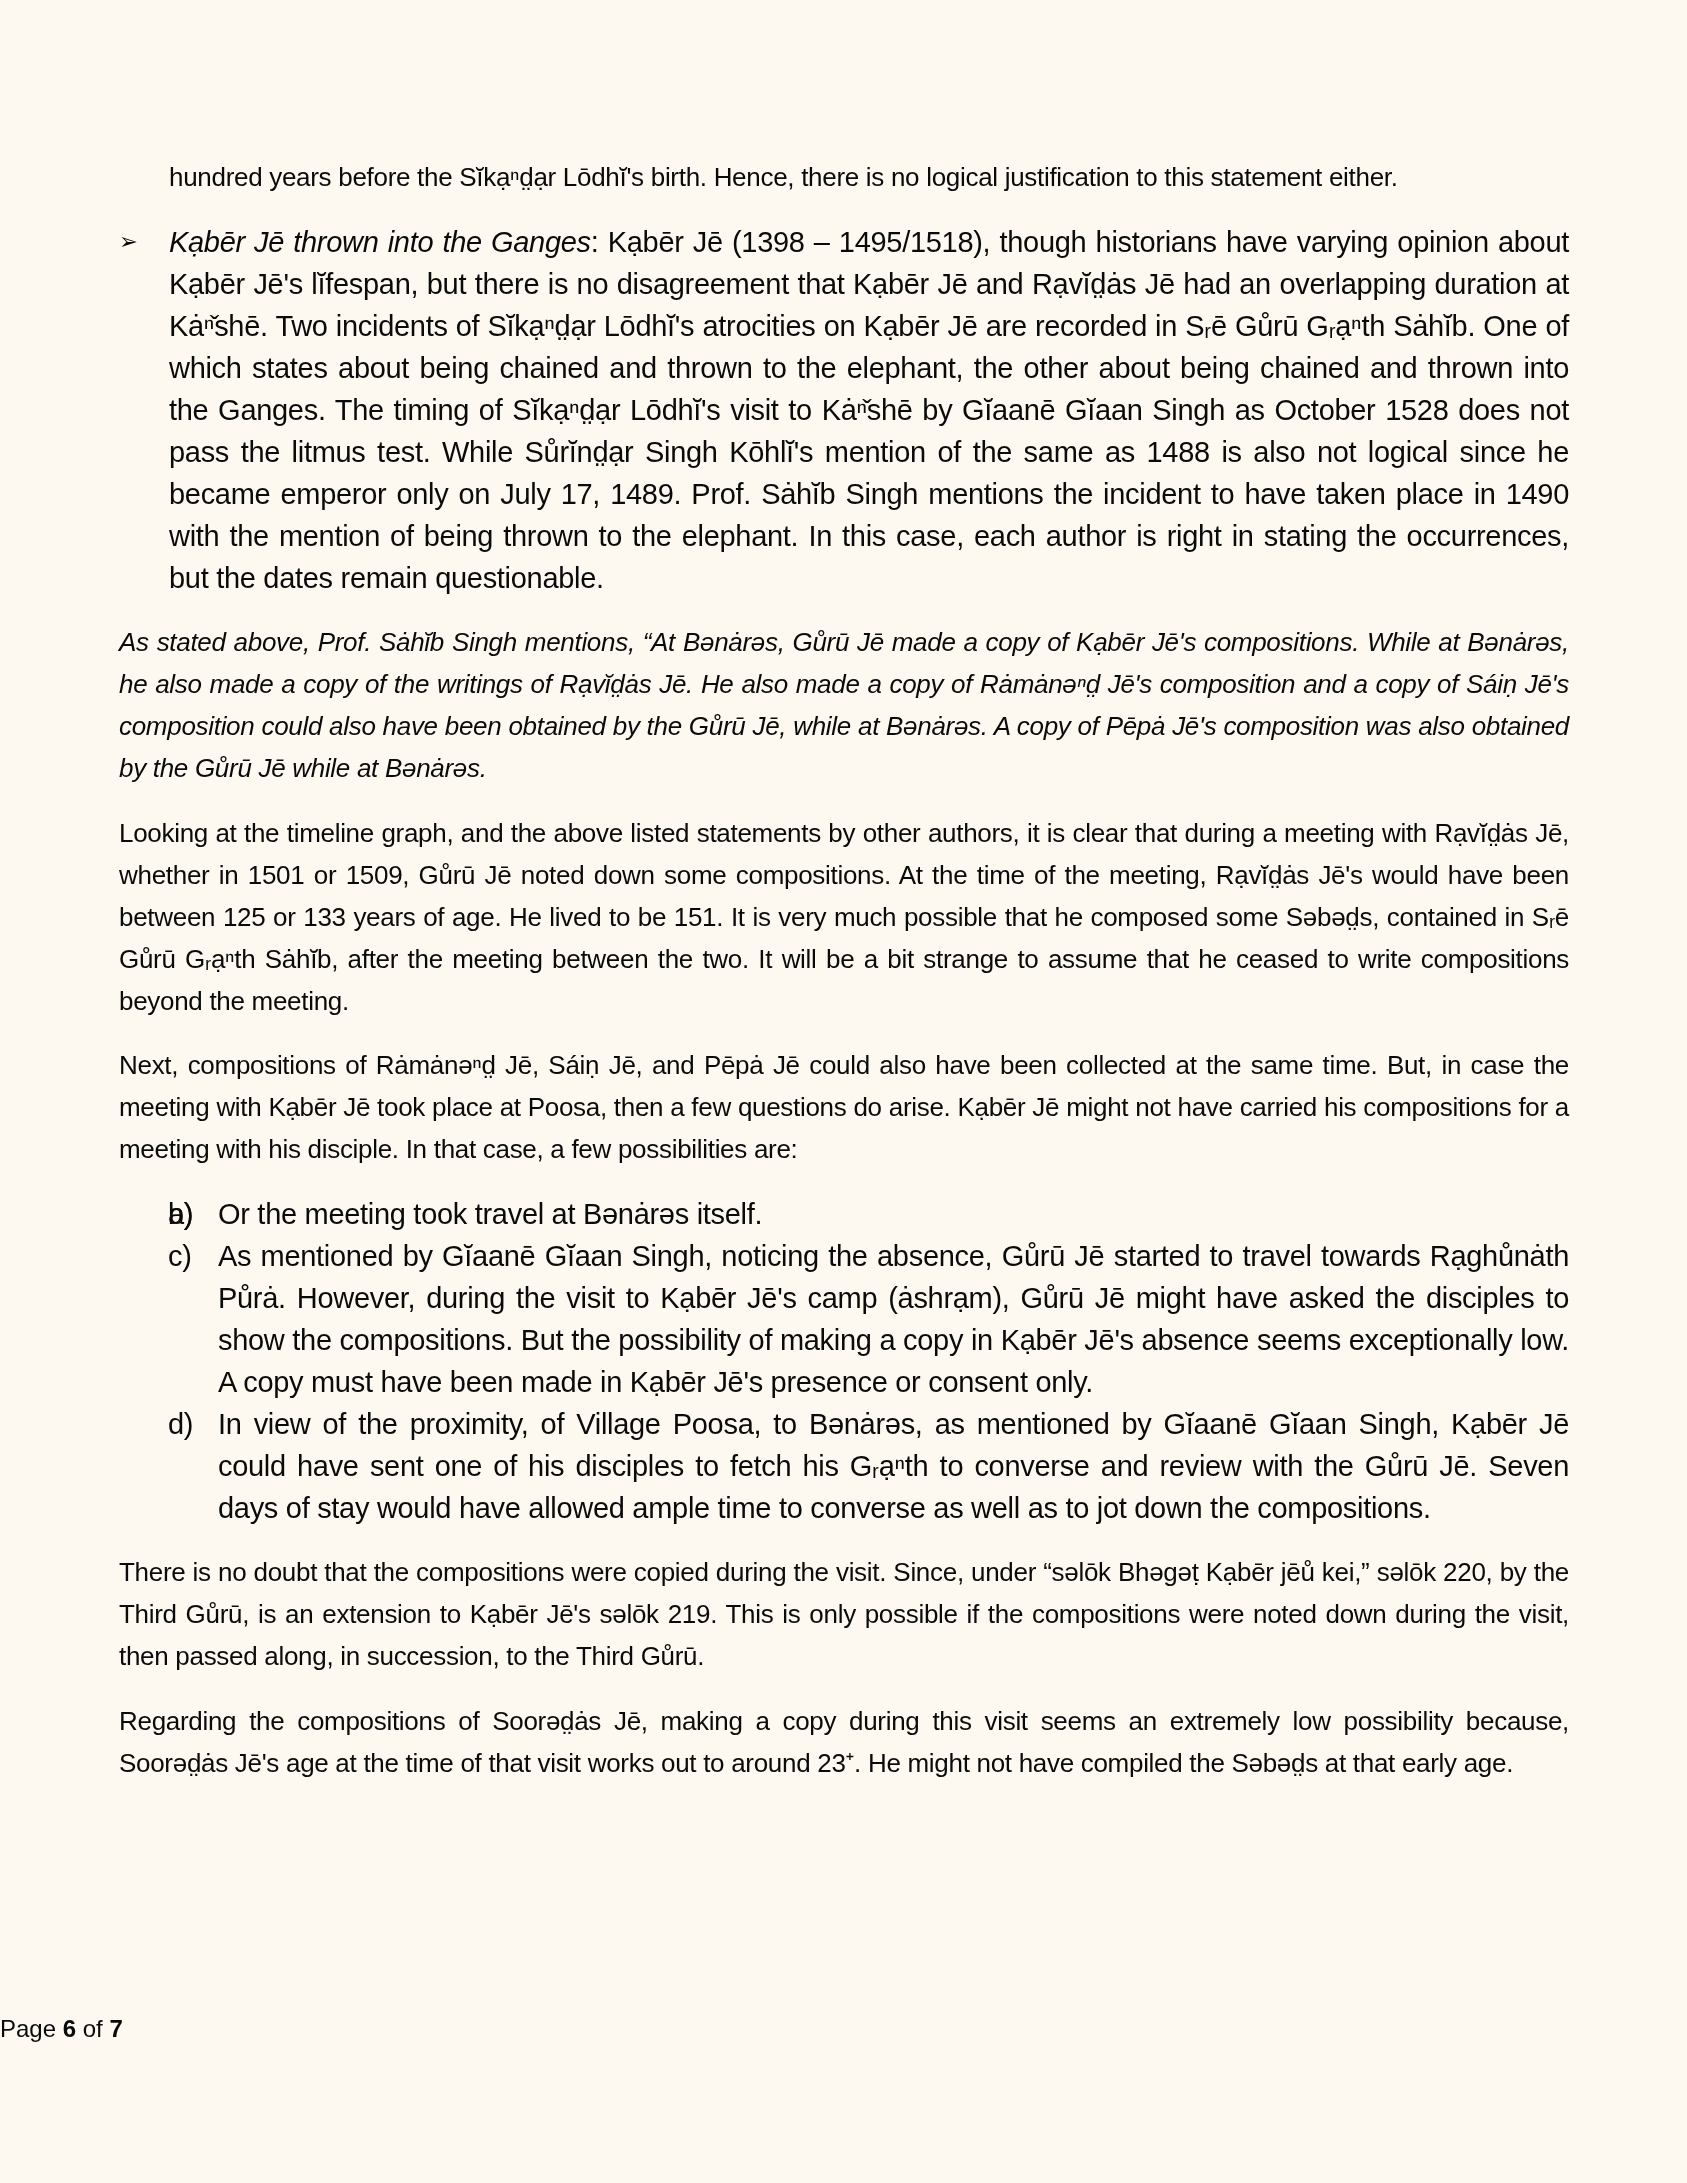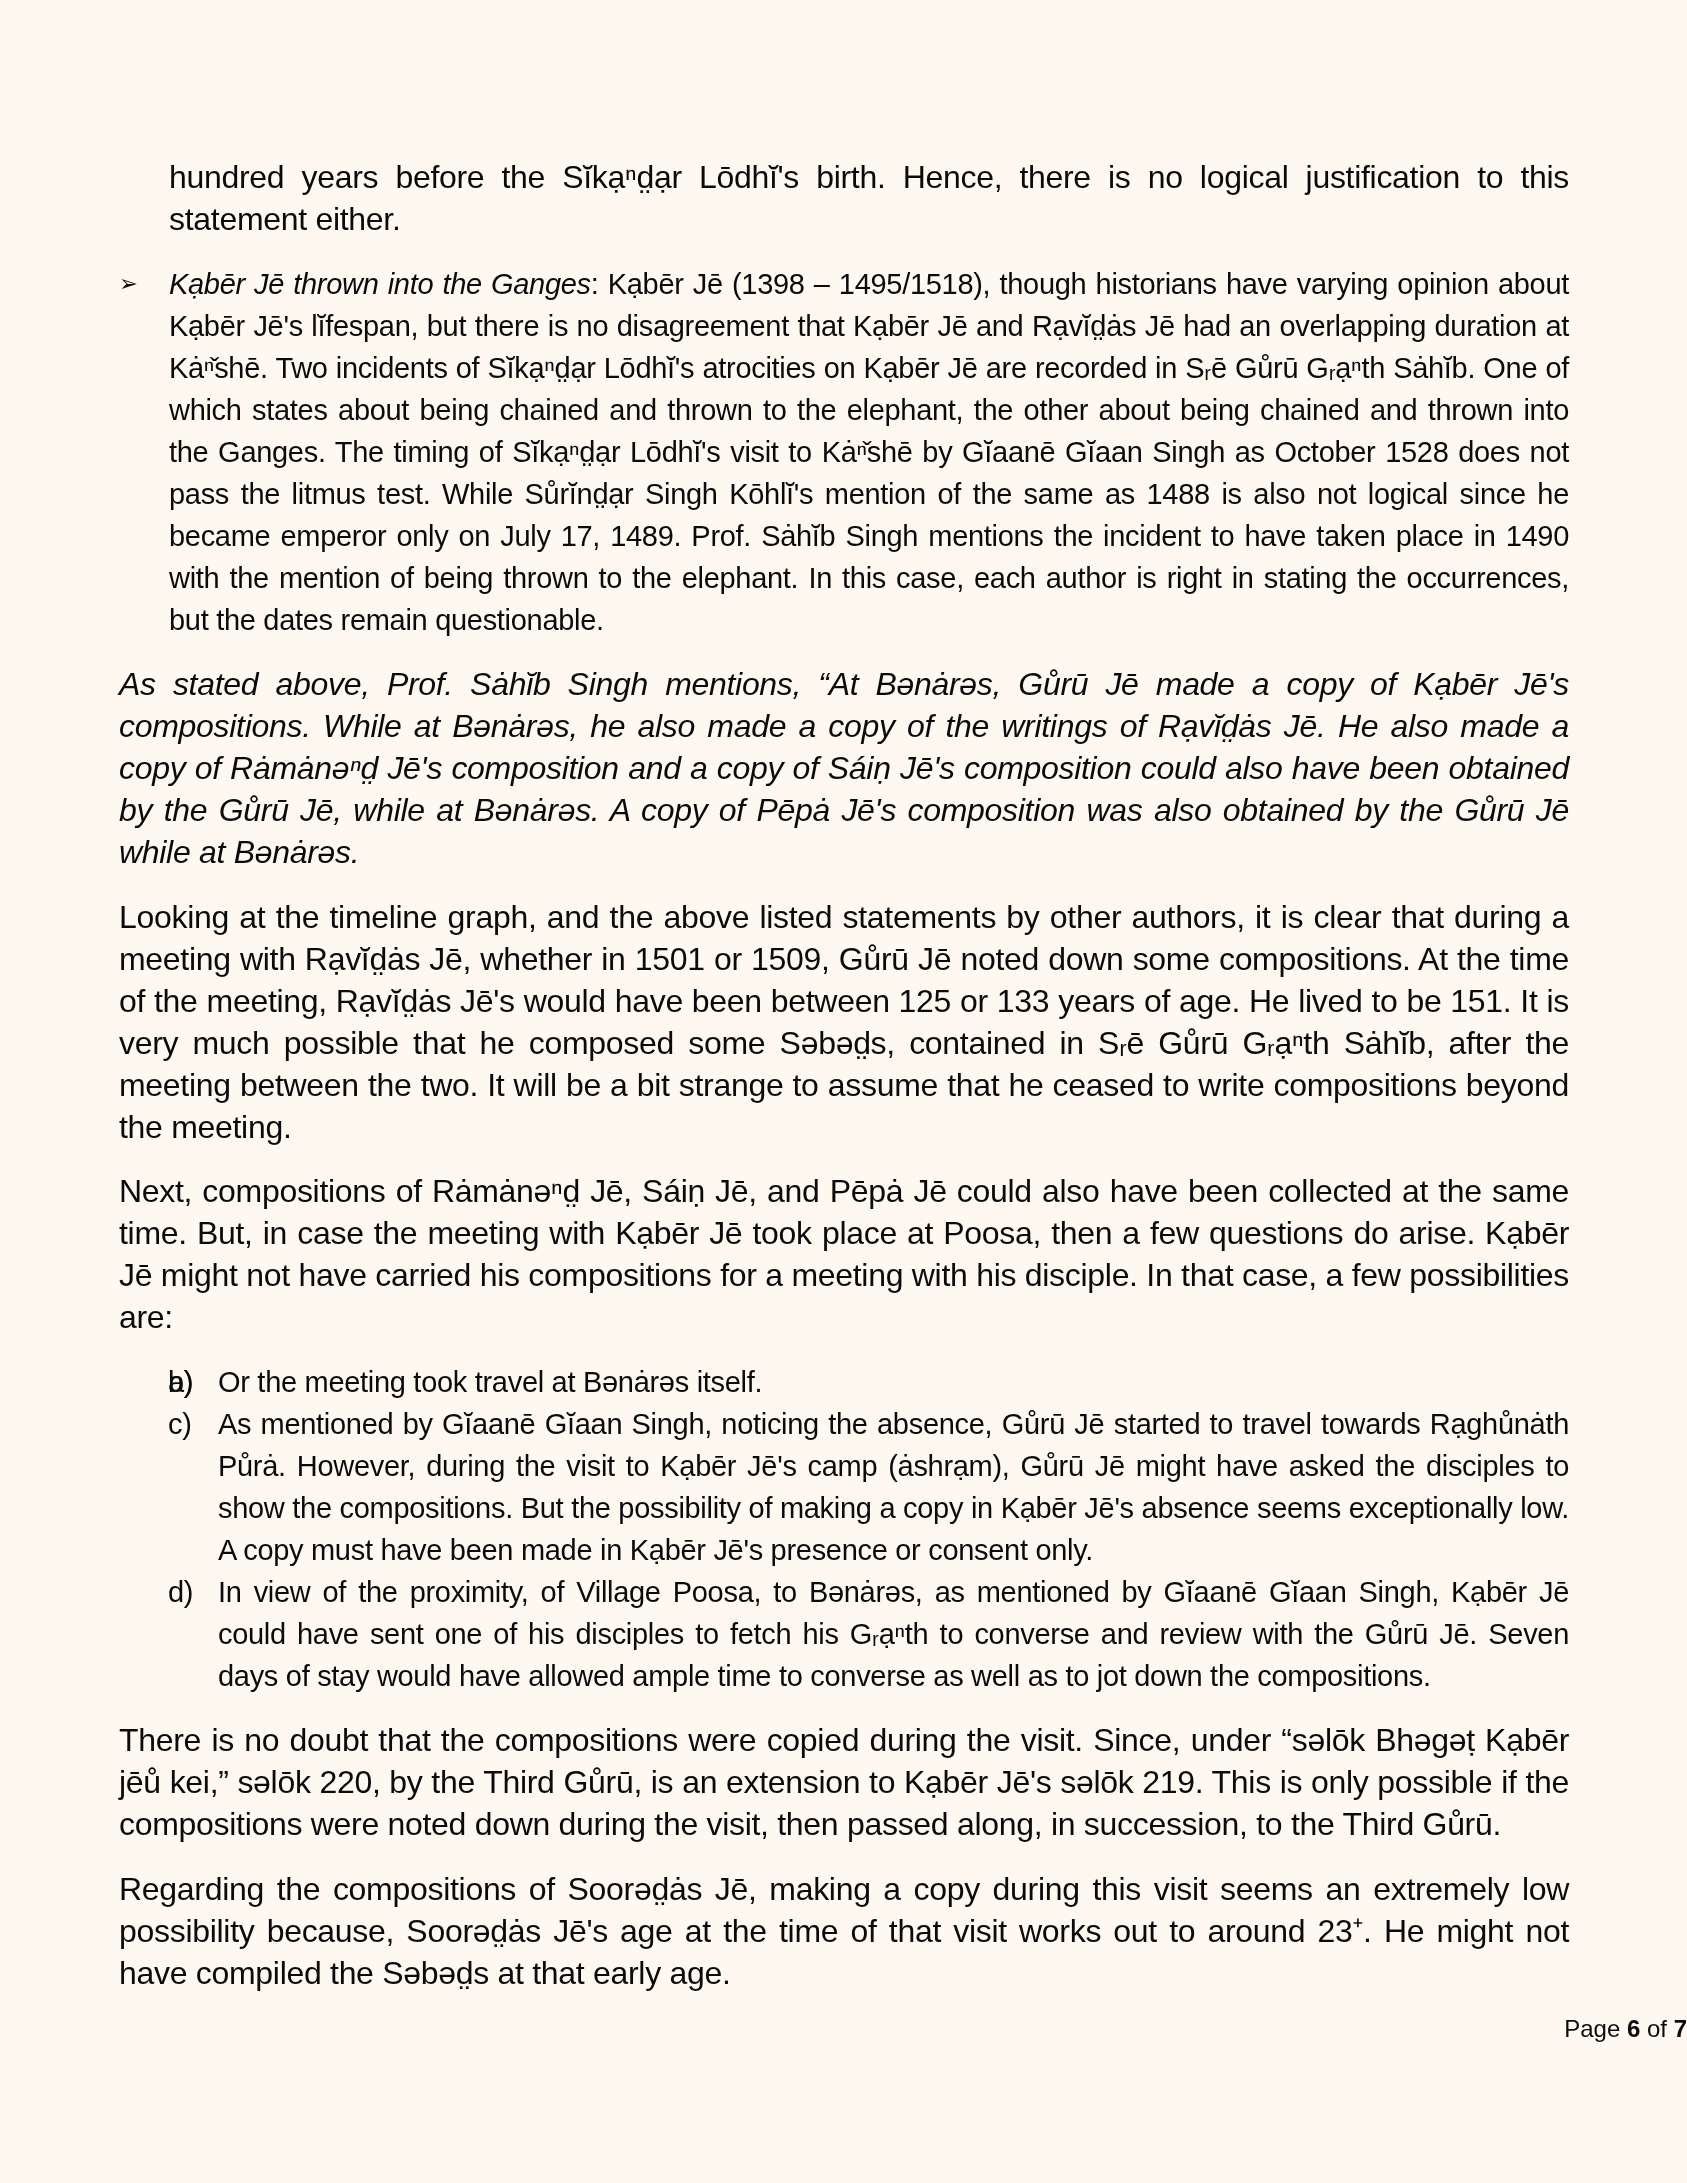--- a/index.html
+++ b/index.html
@@ -12,21 +12,21 @@
     font-family: "Liberation Sans", sans-serif;
     color: #0a0a0a;
   }
   .page {
     position: absolute;
     left: 119px;
     top: 156px;
     width: 1450px;
   }
   .p {
-    font-size: 32px;
+    font-size: 26px;
     line-height: 42px;
     text-align: justify;
     margin: 0 0 22.5px 0;
     letter-spacing: -0.3px;
   }
   .indent { padding-left: 50px; }
   .bullet-item {
     position: relative;
     padding-left: 50px;
     font-size: 29px;
@@ -57,21 +57,21 @@
     position: absolute;
     left: 49px;
     top: 0;
   }
   em { }
   .footer {
     position: absolute;
     left: 0;
     width: 1687px;
     top: 2015px;
-    text-align: right;
+    text-align: left;
     font-size: 24px;
   }
   .footer b { font-weight: bold; }
 </style>
 </head>
 <body>
 
 <div class="page">
 
   <p class="p indent">hundred years before the Sĭkạⁿd̤ạr Lōdhĭ's birth. Hence, there is no logical justification to this statement either.</p>

